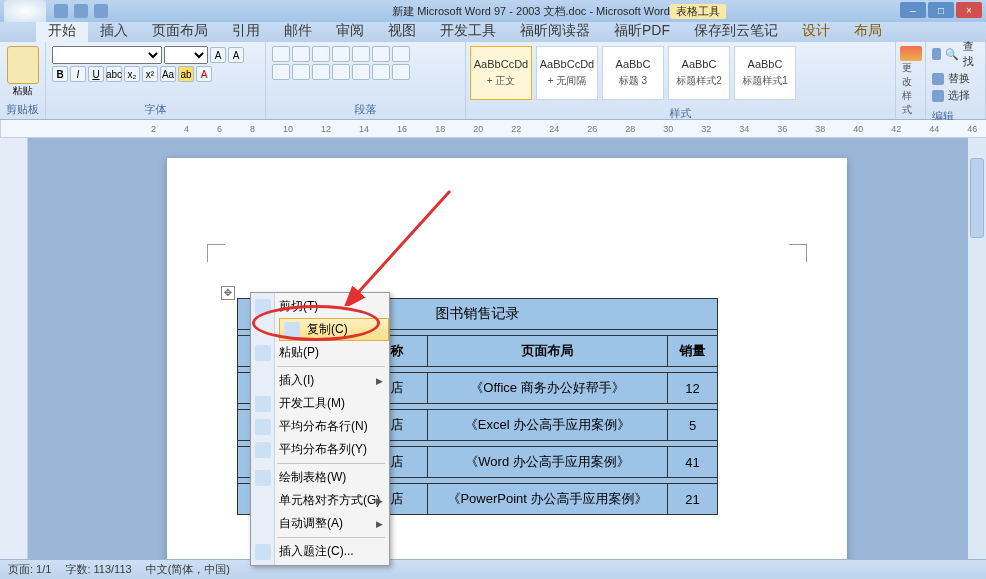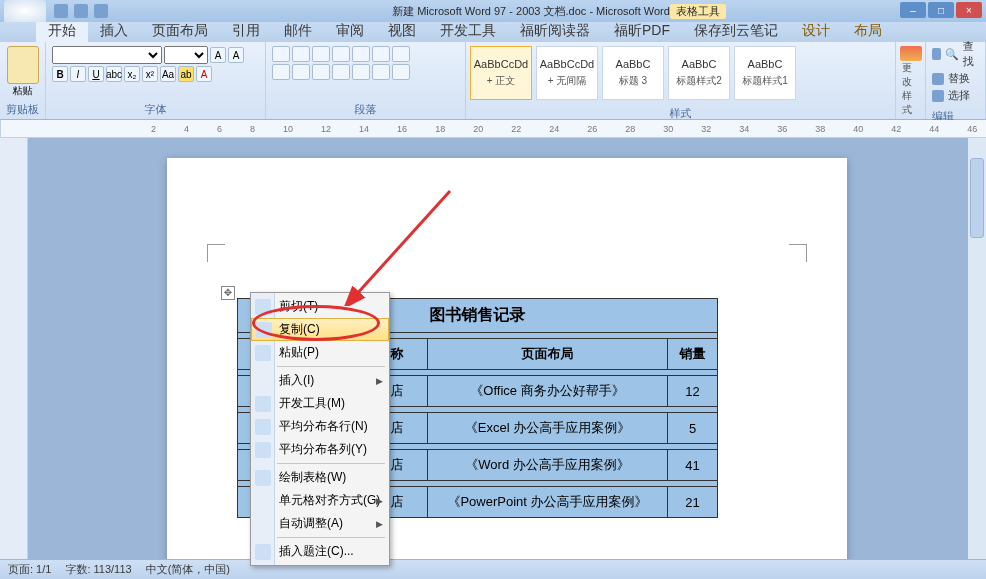--- a/index.html
+++ b/index.html
@@ -57,28 +57,28 @@
 .ruler-v { width:28px; background:#e4ecf7; border-right:1px solid #c0d2ea;}
 .doc-scroll { flex:1; display:flex; justify-content:center; overflow:hidden; position:relative;}
 .page { width:680px; background:#fff; margin-top:20px; box-shadow:0 2px 8px rgba(0,0,0,0.25); min-height:800px; position:relative; padding-top:140px;}
 .page .corner-mark{ position:absolute; width:18px; height:18px; border-color:#999;}
 .page .corner-tl{ top:86px; left:40px; border-left:1px solid #999; border-top:1px solid #999;}
 .page .corner-tr{ top:86px; right:40px; border-right:1px solid #999; border-top:1px solid #999;}
 
 
 .word-table{ margin-left:70px; border-collapse:collapse; font-size:13px;}
 .word-table td, .word-table th{ border:1.5px solid #333; padding:6px 10px; text-align:center; background:#9dc3e6;}
-.word-table .title-row td{ font-weight:bold; font-size:16px;}
+.word-table .title-row td{ font-weight:normal; font-size:14px;}
 .word-table .spacer td{ background:#9dc3e6; height:6px; padding:0; border-left:1.5px solid #333; border-right:1.5px solid #333; border-top:none; border-bottom:none;}
 .table-move { position:absolute; left:54px; top:128px; width:14px; height:14px; border:1px solid #888; background:#fff; font-size:10px; line-height:12px; text-align:center; color:#666; cursor:move;}
 
 
 .ctx-menu{ position:absolute; left:250px; top:292px; width:140px; background:#f4f4f4; border:1px solid #9a9a9a; box-shadow:2px 2px 5px rgba(0,0,0,0.3); font-size:12px; z-index:50; padding:2px 0;}
 .ctx-menu .item{ display:flex; align-items:center; padding:3px 6px 3px 28px; position:relative; cursor:pointer; white-space:nowrap;}
-.ctx-menu .item.highlight{ background:linear-gradient(#fff0c0,#ffe088); border:1px solid #e0b040; padding:2px 5px 2px 27px;}
+.ctx-menu .item.highlight{ background:linear-gradient(#fff0c0,#ffe088); border:1px solid #e0b040; padding:2px 5px 2px 27px;margin-left:28px;}
 .ctx-menu .ico{ position:absolute; left:4px; width:16px; height:16px; background:#cbdff5; border-radius:2px;}
 .ctx-menu .sep{ height:1px; background:#c8c8c8; margin:2px 4px 2px 26px;}
 .ctx-menu .arrow{ position:absolute; right:6px; font-size:9px; color:#555;}
 .ctx-menu .gutter{ position:absolute; left:0; top:0; bottom:0; width:24px; background:#e8eef8; border-right:1px solid #c8d4e8;}
 
 
 .red-oval{ position:absolute; left:252px; top:305px; width:128px; height:36px; border:3px solid #e03030; border-radius:50%; z-index:60; pointer-events:none;}
 .red-arrow{ position:absolute; left:340px; top:186px; width:120px; height:120px; z-index:60; pointer-events:none;}
 
 

